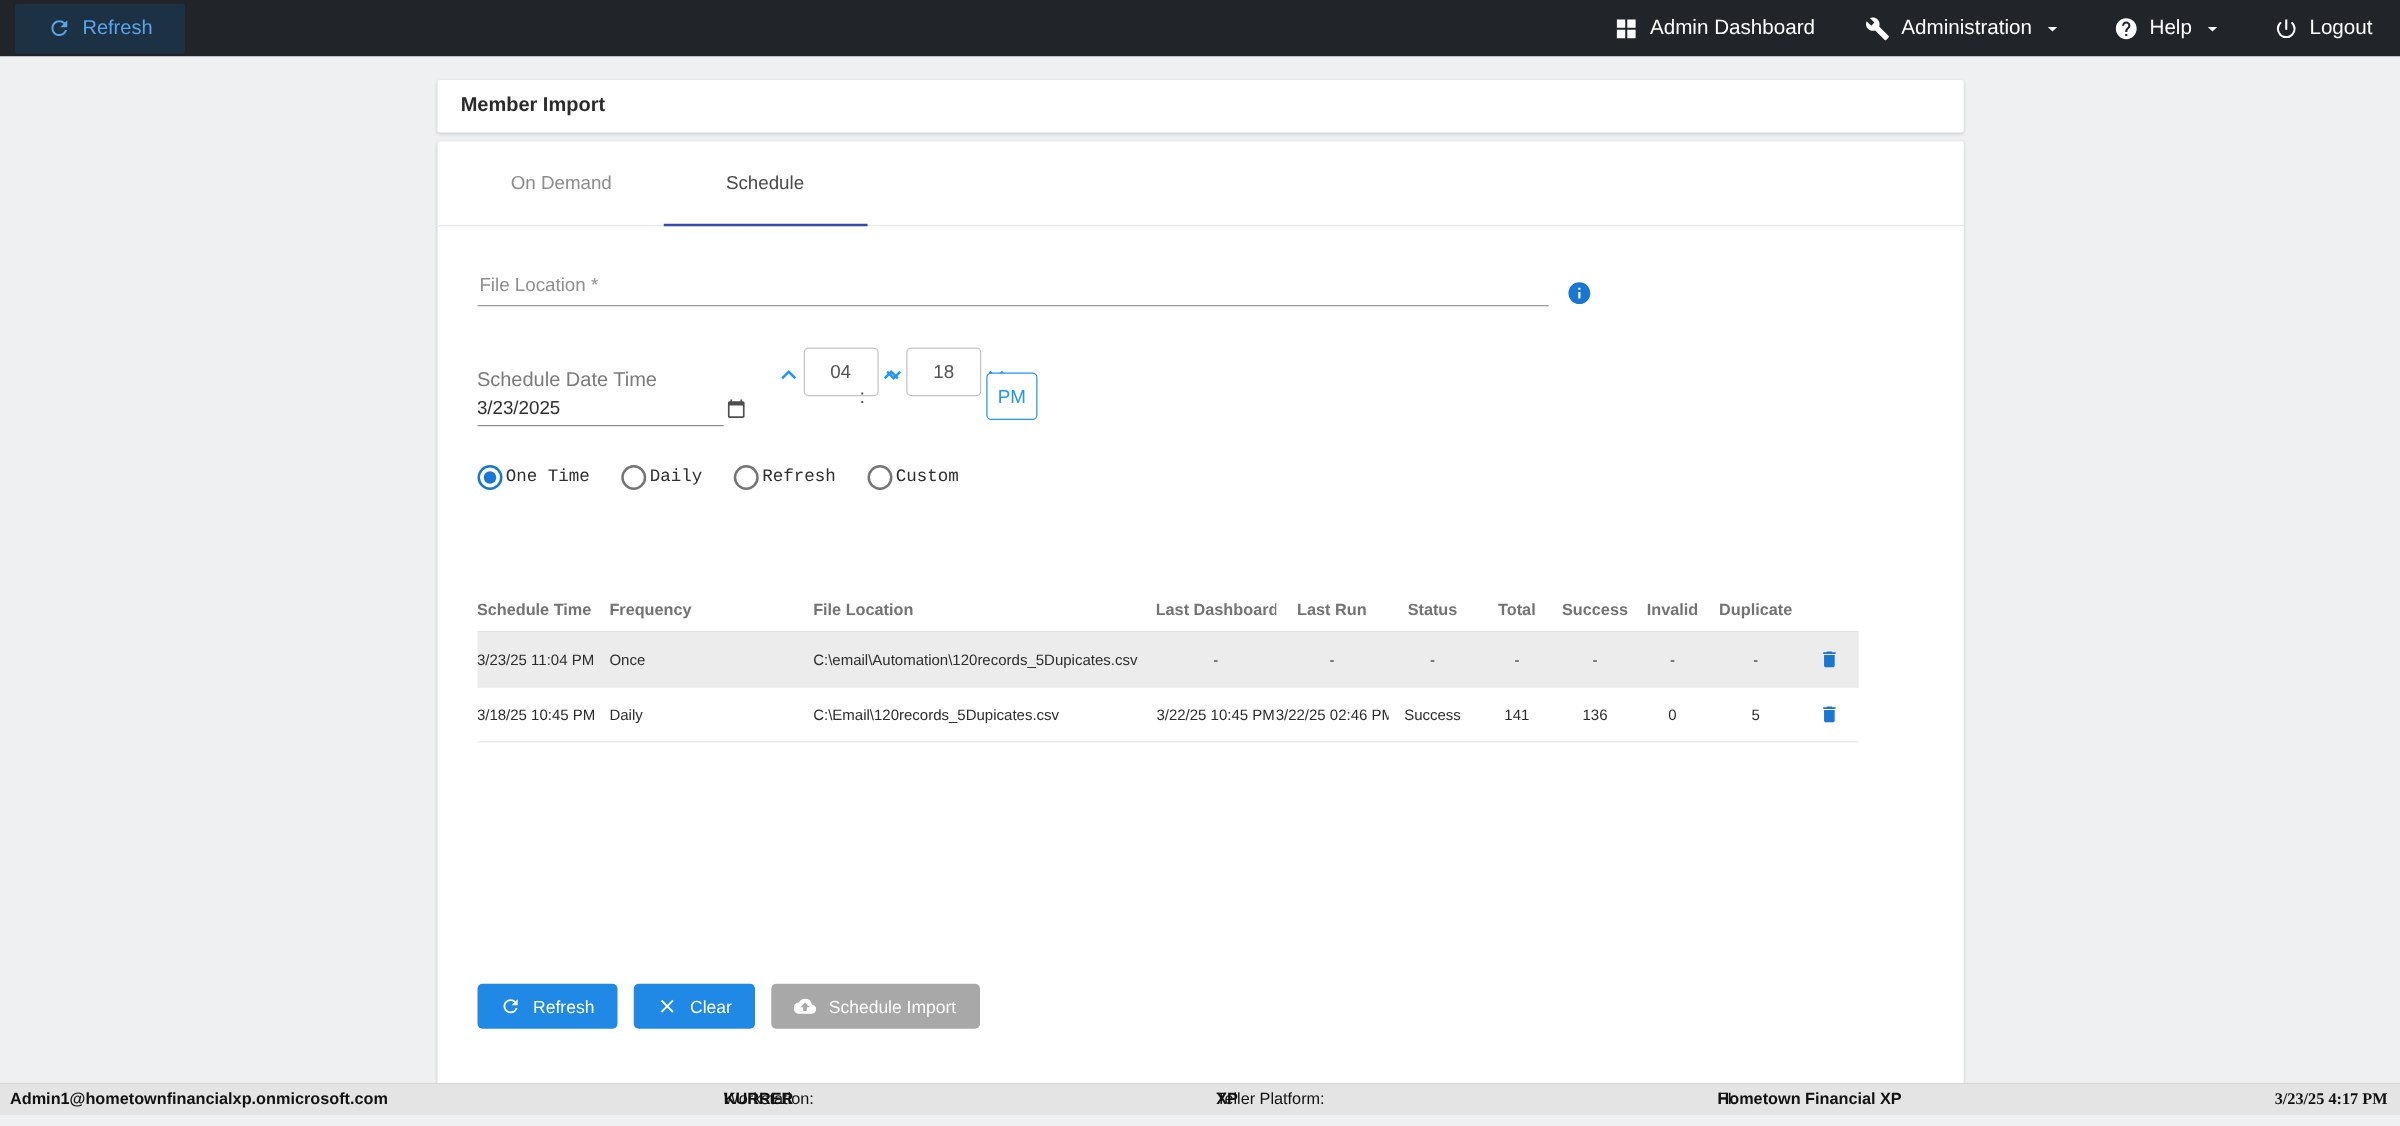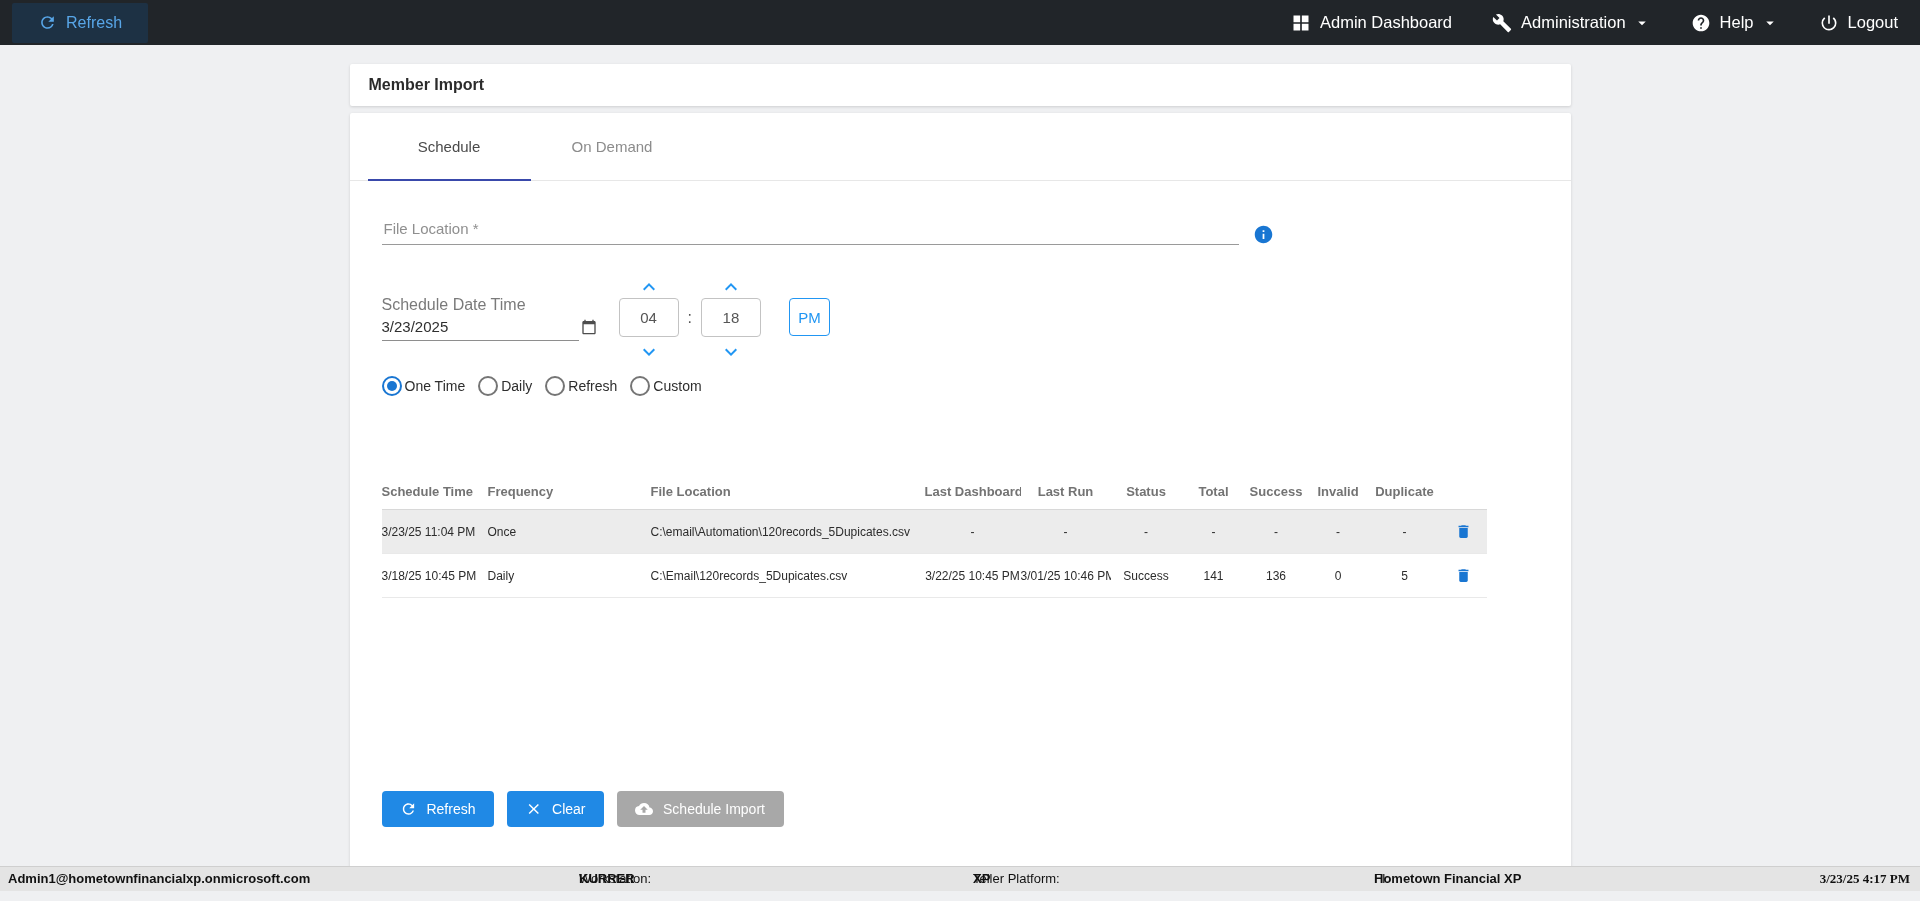--- a/index.html
+++ b/index.html
@@ -93,41 +93,41 @@
   }
   .date-input {
     border: none; outline: none; background: transparent;
     font-size: 15px; color: #2f2f2f; flex: 1;
     font-family: "Liberation Sans", sans-serif;
   }
   .cal-btn { border: none; background: none; padding: 0; cursor: pointer; }
   .cal-btn svg { width: 16px; height: 16px; color: #4d4d4d; }
 
   .time-group { display: flex; align-items: flex-start; margin-left: 40px; }
-  .spin-col { display: flex; flex-direction: column; align-items: center; width: 60px; }
+  .spin-col { display: flex; flex-direction: row; align-items: center; width: 60px; }
   .spin-btn { border: none; background: none; cursor: pointer; height: 20px; padding: 0; }
   .spin-btn svg { width: 24px; height: 24px; color: #2196f3; }
   .time-box {
     width: 60px; height: 39px; margin: 3px 0;
     border: 1px solid #c3c3c3; border-radius: 4px;
     text-align: center; font-size: 15px; color: #555;
     outline: none; background: #fff;
     font-family: "Liberation Sans", sans-serif;
   }
   .time-colon { font-size: 16px; color: #555; margin: 0 9px; line-height: 39px; padding-top: 23px; }
   .meridiem-btn {
     margin-left: 28px; margin-top: 23px;
     width: 41px; height: 38px;
     border: 1.5px solid #2196f3; border-radius: 4px;
     background: #fff; color: #2196f3; font-size: 15px; cursor: pointer;
     font-family: "Liberation Sans", sans-serif;
   }
 
   
-  .radio-row { margin-top: 16px; display: flex; align-items: center; gap: 13px; }
+  .radio-row { margin-top: 31px; display: flex; align-items: center; gap: 25px; font-family: Liberation Mono, monospace; }
   .radio-item { display: flex; align-items: center; gap: 3px; cursor: pointer; }
   .radio-circle {
     width: 20px; height: 20px; border: 2px solid #757575; border-radius: 50%;
     display: flex; align-items: center; justify-content: center; flex: none;
   }
   .radio-dot { width: 10px; height: 10px; border-radius: 50%; background: #1976d2; transform: scale(0); }
   .radio-item[data-selected="true"] .radio-circle { border-color: #1976d2; }
   .radio-item[data-selected="true"] .radio-dot { transform: scale(1); }
   .radio-label { font-size: 14px; color: #2e2e2e; }
 
@@ -225,25 +225,25 @@
 
 <div class="page">
 
   <div class="card header-card">
     <div class="page-title">Member Import</div>
   </div>
 
   <div class="card main-card">
 
     <div class="tabs">
+      <div class="tab" data-active="false">
+        <span>On Demand</span>
+      </div>
       <div class="tab" data-active="true">
         <span>Schedule</span>
-      </div>
-      <div class="tab" data-active="false">
-        <span>On Demand</span>
       </div>
     </div>
 
     <div class="card-body">
 
       <div class="file-row">
         <input class="file-input" type="text" placeholder="File Location *" style="">
         <button class="info-btn">
           <svg viewBox="0 0 24 24" fill="currentColor">
               <path d="M12 2C6.48 2 2 6.48 2 12s4.48 10 10 10 10-4.48 10-10S17.52 2 12 2zm1 15h-2v-6h2v6zm0-8h-2V7h2v2z"></path>
@@ -356,21 +356,21 @@
                 </svg>
             </button>
           </div>
         </div>
 
         <div class="t-row t-data" data-highlighted="false">
           <div class="cell">3/18/25 10:45 PM</div>
           <div class="cell">Daily</div>
           <div class="cell">C:\Email\120records_5Dupicates.csv</div>
           <div class="cell">3/22/25 10:45 PM</div>
-          <div class="cell">3/01/25 10:46 PM</div>
+          <div class="cell">3/22/25 02:46 PM</div>
           <div class="cell">Success</div>
           <div class="cell">141</div>
           <div class="cell">136</div>
           <div class="cell">0</div>
           <div class="cell">5</div>
           <div class="trash-cell">
             <button class="trash-btn">
               <svg viewBox="0 0 24 24" fill="currentColor">
                   <path d="M6 19c0 1.1.9 2 2 2h8c1.1 0 2-.9 2-2V7H6v12zM19 4h-3.5l-1-1h-5l-1 1H5v2h14V4z"></path>
                 </svg>

